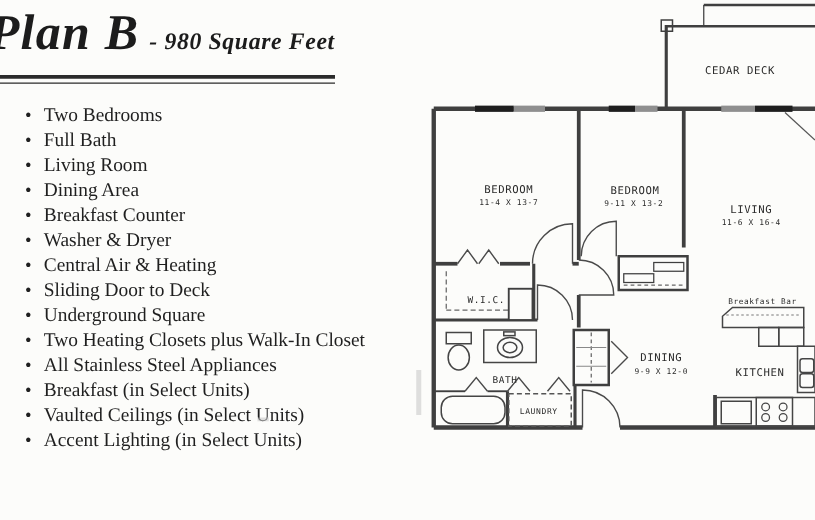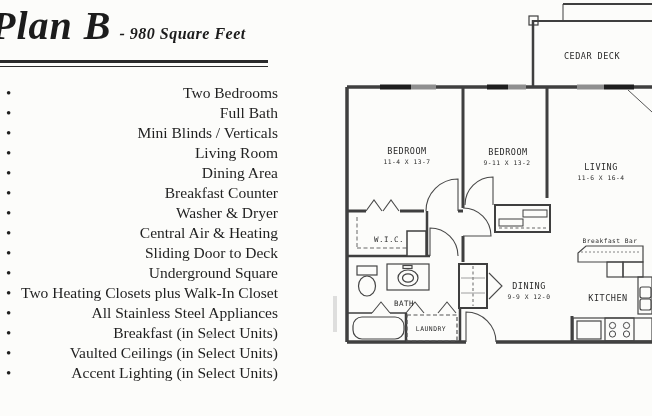--- a/index.html
+++ b/index.html
@@ -12,28 +12,28 @@
   .title-wrap{
     position:absolute;top:2px;left:-9px;white-space:nowrap;
     display:inline-flex;align-items:baseline;color:#1c1c1c;
   }
   .plan-name{
     font-family:"Liberation Serif",serif;font-style:italic;font-weight:bold;
     font-size:40px;letter-spacing:1px;margin:0;
   }
   .plan-subtitle{
     font-family:"Liberation Serif",serif;font-style:italic;font-weight:bold;
-    font-size:16px;margin-left:8px;letter-spacing:.5px;
+    font-size:19px;margin-left:8px;letter-spacing:.5px;
   }
   .title-rule{
     position:absolute;top:60px;left:0;width:268px;height:3px;
     border-top:3px solid #2b2b2b;border-bottom:1px solid #2b2b2b;
   }
   ul.features{
-    position:absolute;top:83px;left:6px;margin:0;padding:0;list-style:none;text-align:right;
+    position:absolute;top:83px;left:20px;margin:0;padding:0;list-style:none;
   }
   ul.features li{
     position:relative;height:20px;line-height:20px;padding-left:15px;
     font-size:15.5px;color:#1f1f1f;white-space:nowrap;
   }
   ul.features li::before{
     content:"\2022";position:absolute;left:0;top:0;font-size:15px;color:#1f1f1f;
   }
   
   .plan-area{position:absolute;left:340px;top:0;width:312px;height:361px;}
@@ -48,21 +48,20 @@
 
 <div class="title-wrap">
   <h1 class="plan-name">Plan B</h1>
   <span class="plan-subtitle">- 980 Square Feet</span>
 </div>
 <div class="title-rule"></div>
 
 <ul class="features">
   <li>Two Bedrooms</li>
   <li>Full Bath</li>
-  <li>Mini Blinds / Verticals</li>
   <li>Living Room</li>
   <li>Dining Area</li>
   <li>Breakfast Counter</li>
   <li>Washer &amp; Dryer</li>
   <li>Central Air &amp; Heating</li>
   <li>Sliding Door to Deck</li>
   <li>Underground Square</li>
   <li>Two Heating Closets plus Walk-In Closet</li>
   <li>All Stainless Steel Appliances</li>
   <li>Breakfast (in Select Units)</li>

